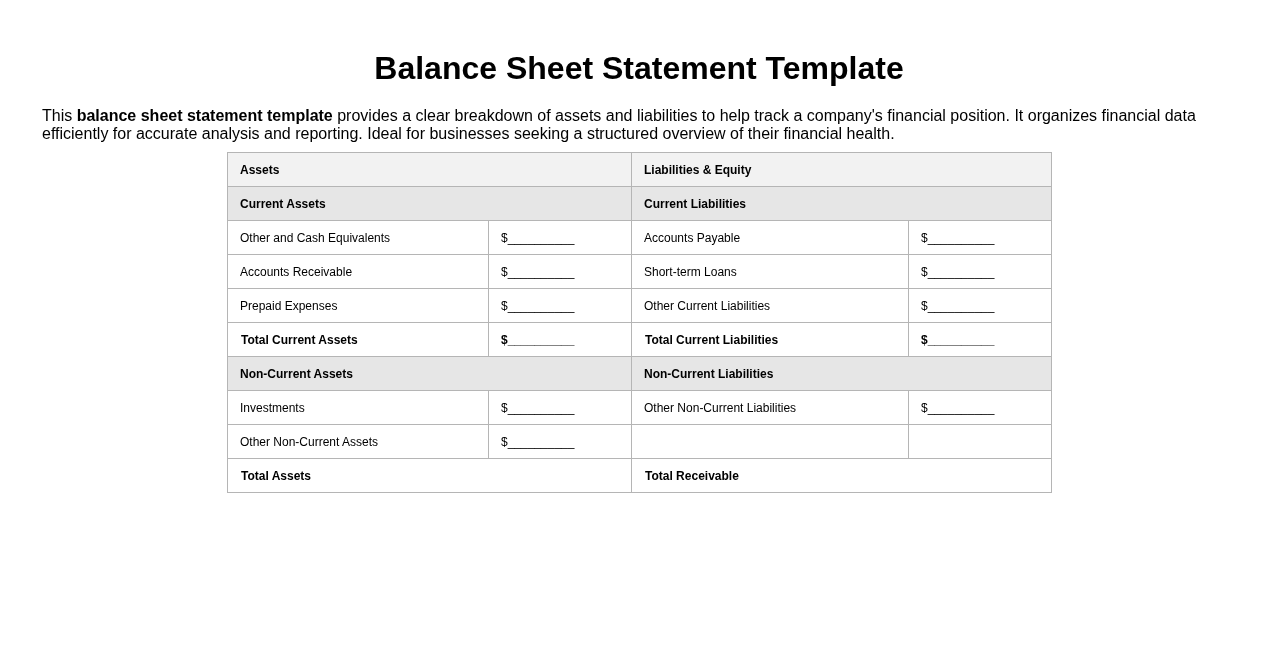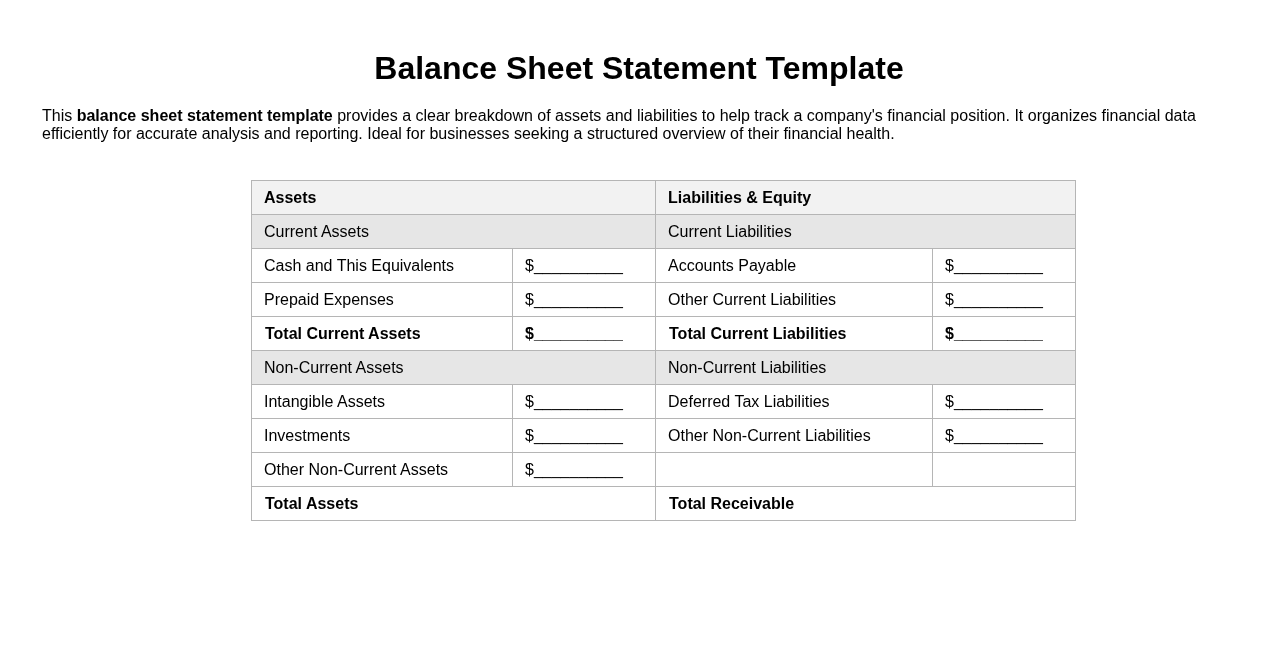--- a/index.html
+++ b/index.html
@@ -1,23 +1,23 @@
 <!DOCTYPE html>
 <html><head>
 <meta charset="utf-8">
 <style>
   html, body { margin: 0; padding: 0; background: #ffffff; }
   body { width: 1278px; height: 650px; overflow: hidden; position: relative; font-family: "Liberation Sans", sans-serif; color: #000; }
   .title { position: absolute; top: 48px; left: 0; width: 1278px; text-align: center; font-size: 32px; font-weight: bold; margin: 0; line-height: 40px; }
   .intro { position: absolute; top: 107px; left: 42px; width: 1180px; font-size: 16px; line-height: 18px; margin: 0; }
-  table { position: absolute; top: 180px; left: 227px; border-collapse: collapse; table-layout: fixed; width: 824px; font-size: 16px; margin-left: 24px; }
+  table { position: absolute; top: 152px; left: 227px; border-collapse: collapse; table-layout: fixed; width: 824px; font-size: 12px; }
   td { border: 1px solid #b5b5b5; height: 34px; padding: 0 12px; box-sizing: border-box; vertical-align: middle; white-space: nowrap; }
   col.c1 { width: 261px; } col.c2 { width: 143px; } col.c3 { width: 277px; } col.c4 { width: 143px; }
   tr.head td { background: #f2f2f2; font-weight: bold; }
-  tr.sub td { background: #e6e6e6; font-weight: normal; }
+  tr.sub td { background: #e6e6e6; font-weight: bold; }
   tr.total td { font-weight: bold; }
   tr.total td.lbl { padding-left: 13px; }
 </style>
 </head>
 <body>
 
 <h1 class="title">Balance Sheet Statement Template</h1>
 <p class="intro"><span>This </span><b>balance sheet statement template</b><span> provides a clear breakdown of assets and liabilities to help track a company's financial position. It organizes financial data efficiently for accurate analysis and reporting. Ideal for businesses seeking a structured overview of their financial health.</span></p>
 
 <table>
@@ -30,46 +30,46 @@
   <tbody>
       <tr class="head">
     <td colspan="2">Assets</td>
     <td colspan="2">Liabilities &amp; Equity</td>
   </tr>
   <tr class="sub">
     <td colspan="2">Current Assets</td>
     <td colspan="2">Current Liabilities</td>
   </tr>
   <tr>
-    <td>Cash and This Equivalents</td>
+    <td>Other and Cash Equivalents</td>
     <td>$__________</td>
     <td>Accounts Payable</td>
+    <td>$__________</td>
+  </tr>
+  <tr>
+    <td>Accounts Receivable</td>
+    <td>$__________</td>
+    <td>Short-term Loans</td>
     <td>$__________</td>
   </tr>
   <tr>
     <td>Prepaid Expenses</td>
     <td>$__________</td>
     <td>Other Current Liabilities</td>
     <td>$__________</td>
   </tr>
   <tr class="total">
     <td class="lbl">Total Current Assets</td>
     <td>$__________</td>
     <td class="lbl">Total Current Liabilities</td>
     <td>$__________</td>
   </tr>
   <tr class="sub">
     <td colspan="2">Non-Current Assets</td>
     <td colspan="2">Non-Current Liabilities</td>
-  </tr>
-  <tr>
-    <td>Intangible Assets</td>
-    <td>$__________</td>
-    <td>Deferred Tax Liabilities</td>
-    <td>$__________</td>
   </tr>
   <tr>
     <td>Investments</td>
     <td>$__________</td>
     <td>Other Non-Current Liabilities</td>
     <td>$__________</td>
   </tr>
   <tr>
     <td>Other Non-Current Assets</td>
     <td>$__________</td>

